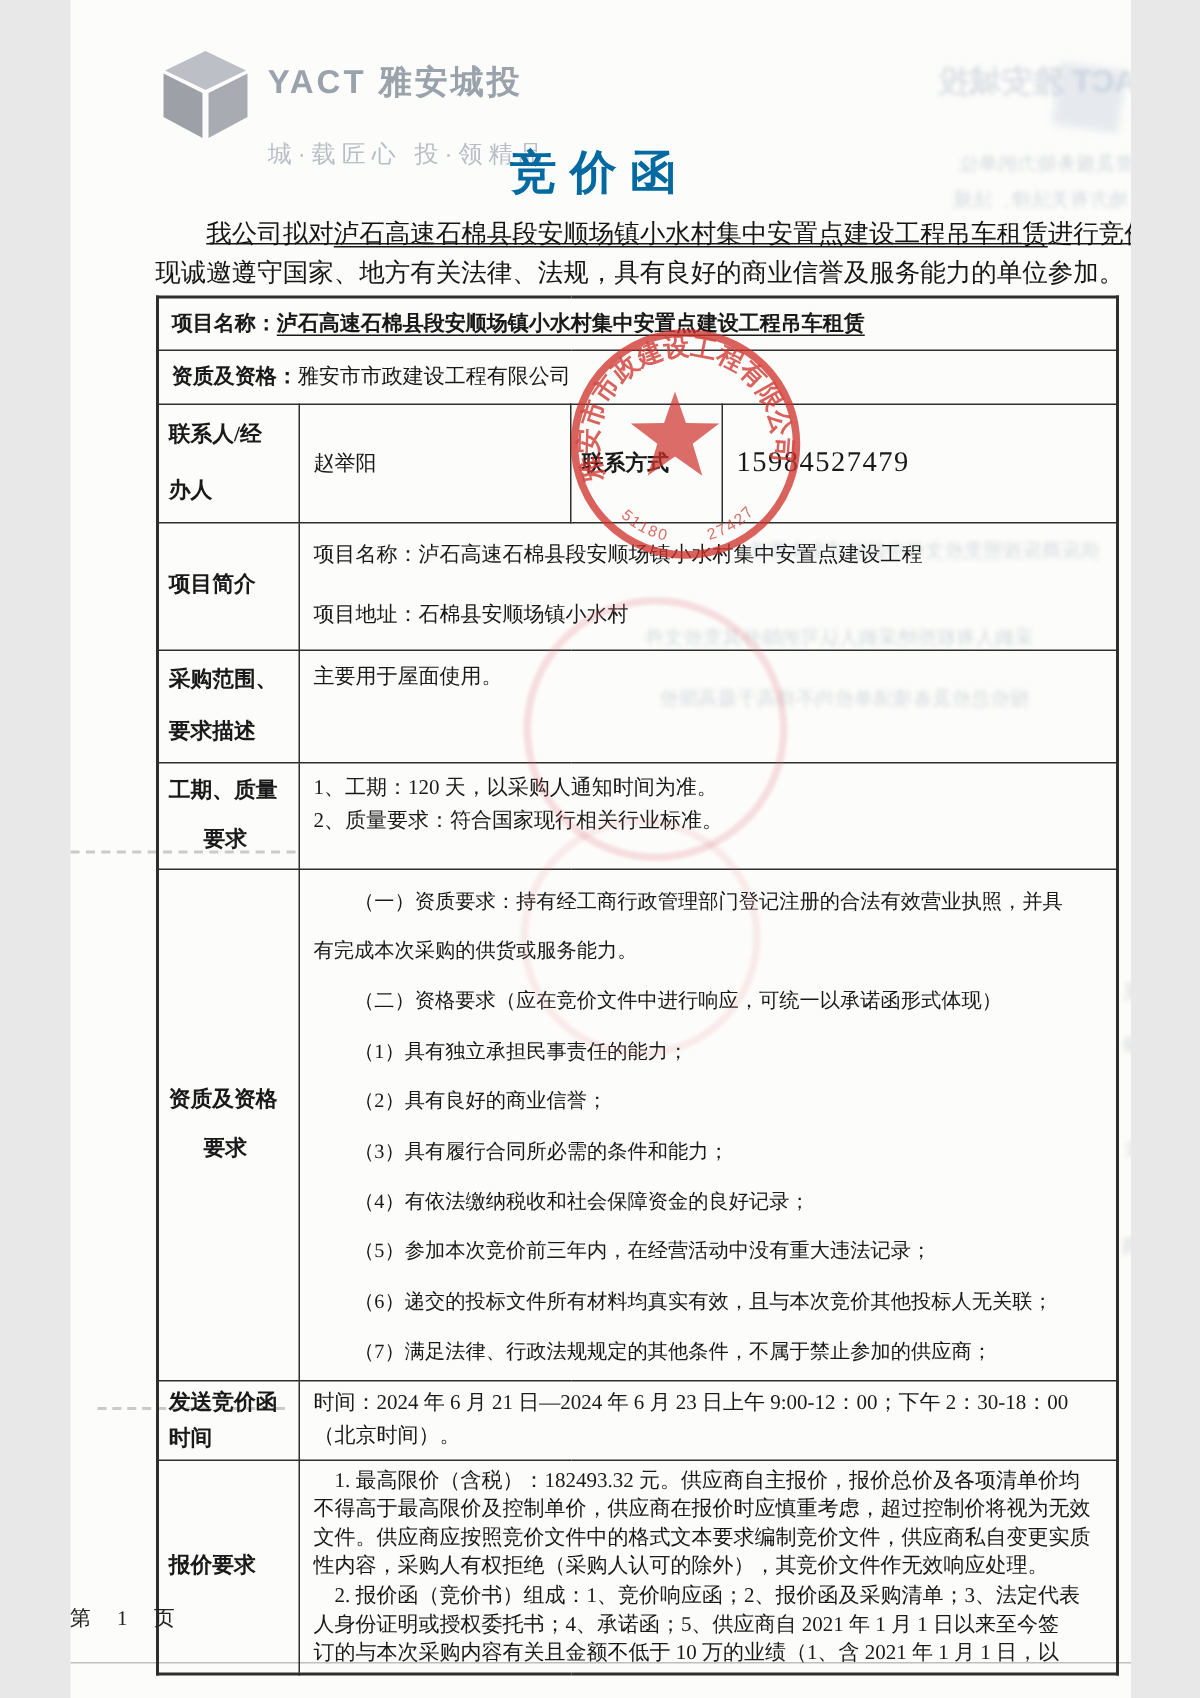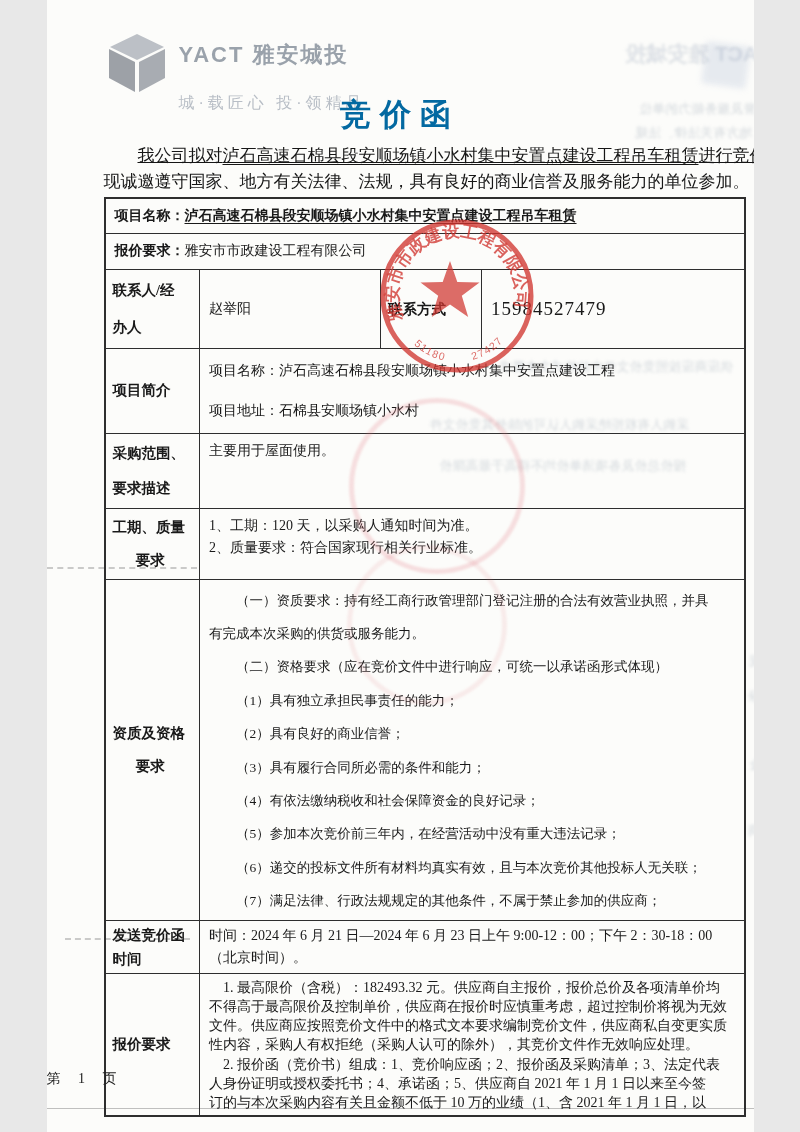--- a/index.html
+++ b/index.html
@@ -104,21 +104,21 @@
         <col style="width:263px">
       </colgroup>
     <tbody>
         <tr style="height:35px">
       <td colspan="4">
             <span class="nw"><span class="bold">项目名称：</span><span class="bold u">泸石高速石棉县段安顺场镇小水村集中安置点建设工程吊车租赁</span></span>
           </td>
     </tr>
     <tr style="height:36px">
       <td colspan="4">
-            <span class="nw"><span class="bold">报价要求：</span><span>雅安市市政建设工程有限公司</span></span>
+            <span class="nw"><span class="bold">资质及资格：</span><span>雅安市市政建设工程有限公司</span></span>
           </td>
     </tr>
     <tr style="height:62px">
       <td class="lbl" style="line-height:37px">
             <span class="c">联系人/经</span>
             <span class="c">办人</span>
           </td>
       <td>赵举阳</td>
       <td class="lbl" style="line-height:20px">联系方式</td>
       <td class="phone">15984527479</td>

